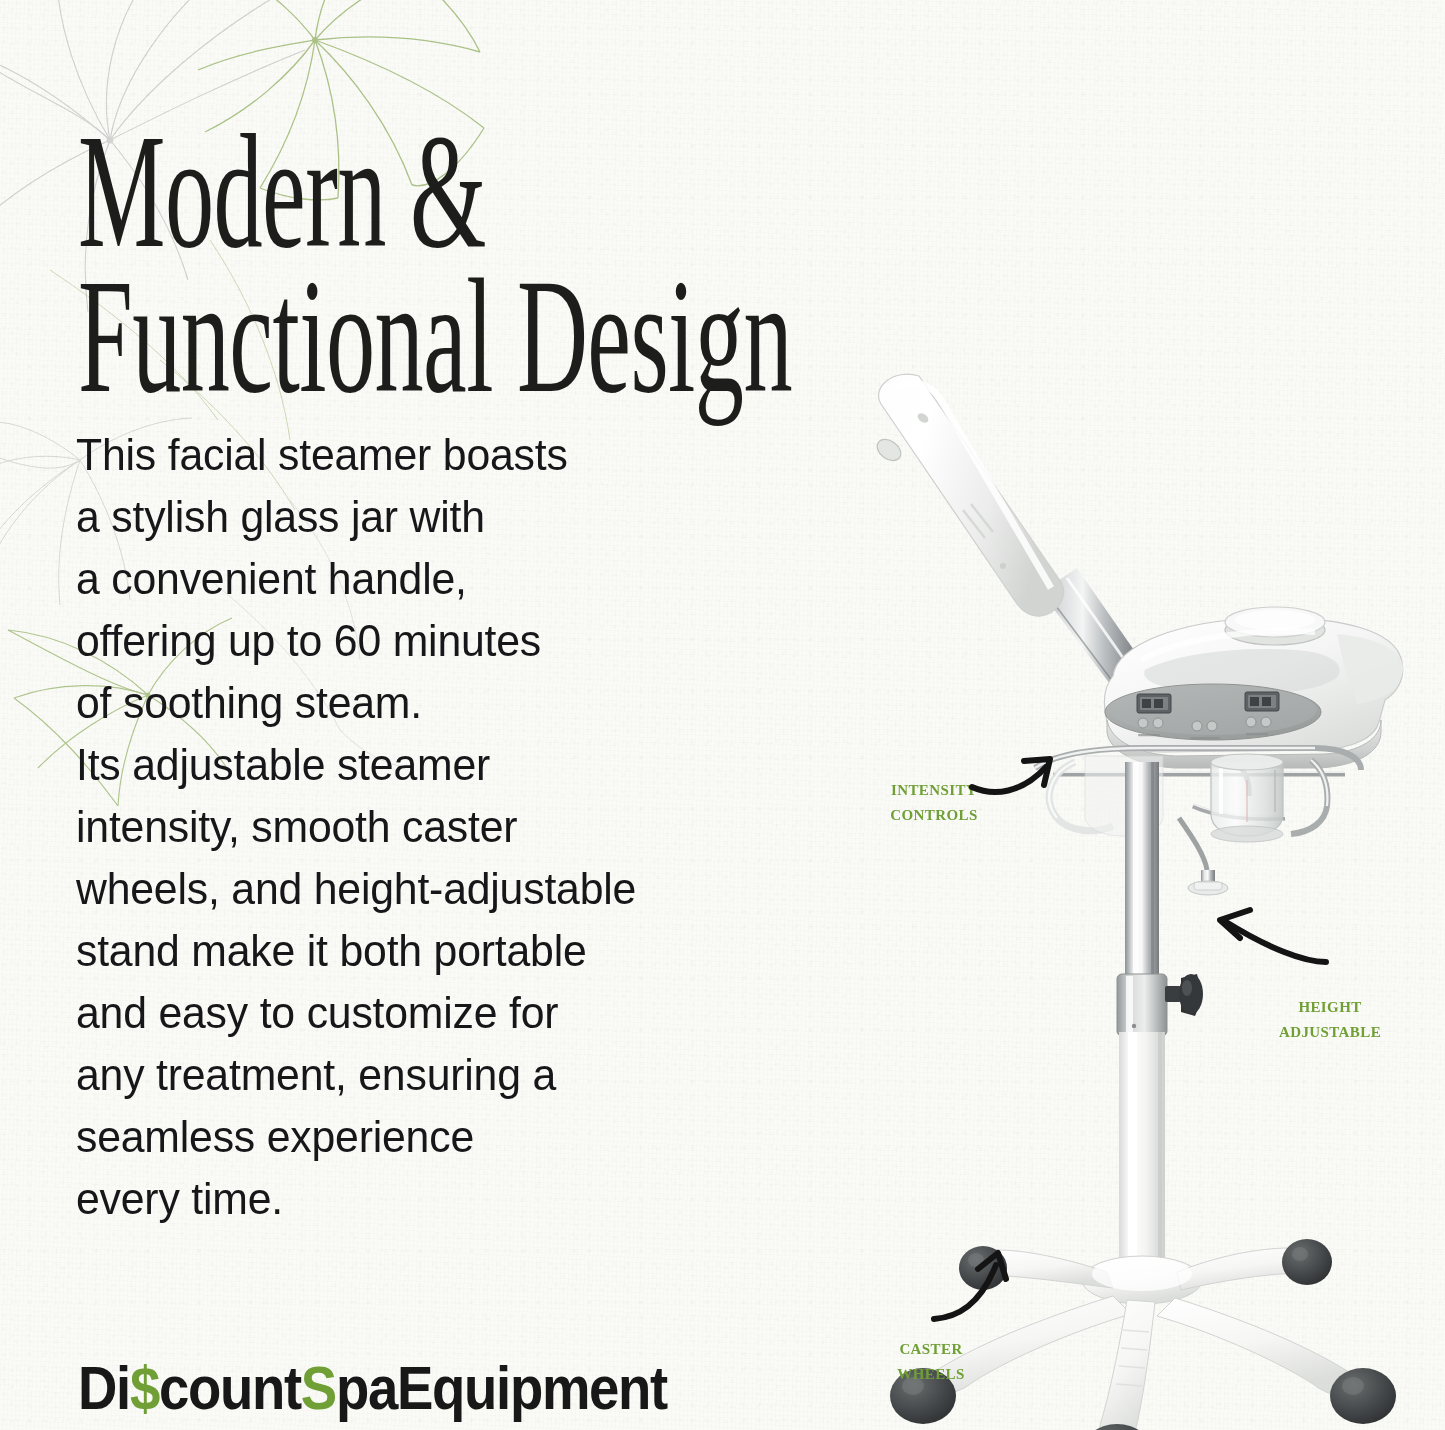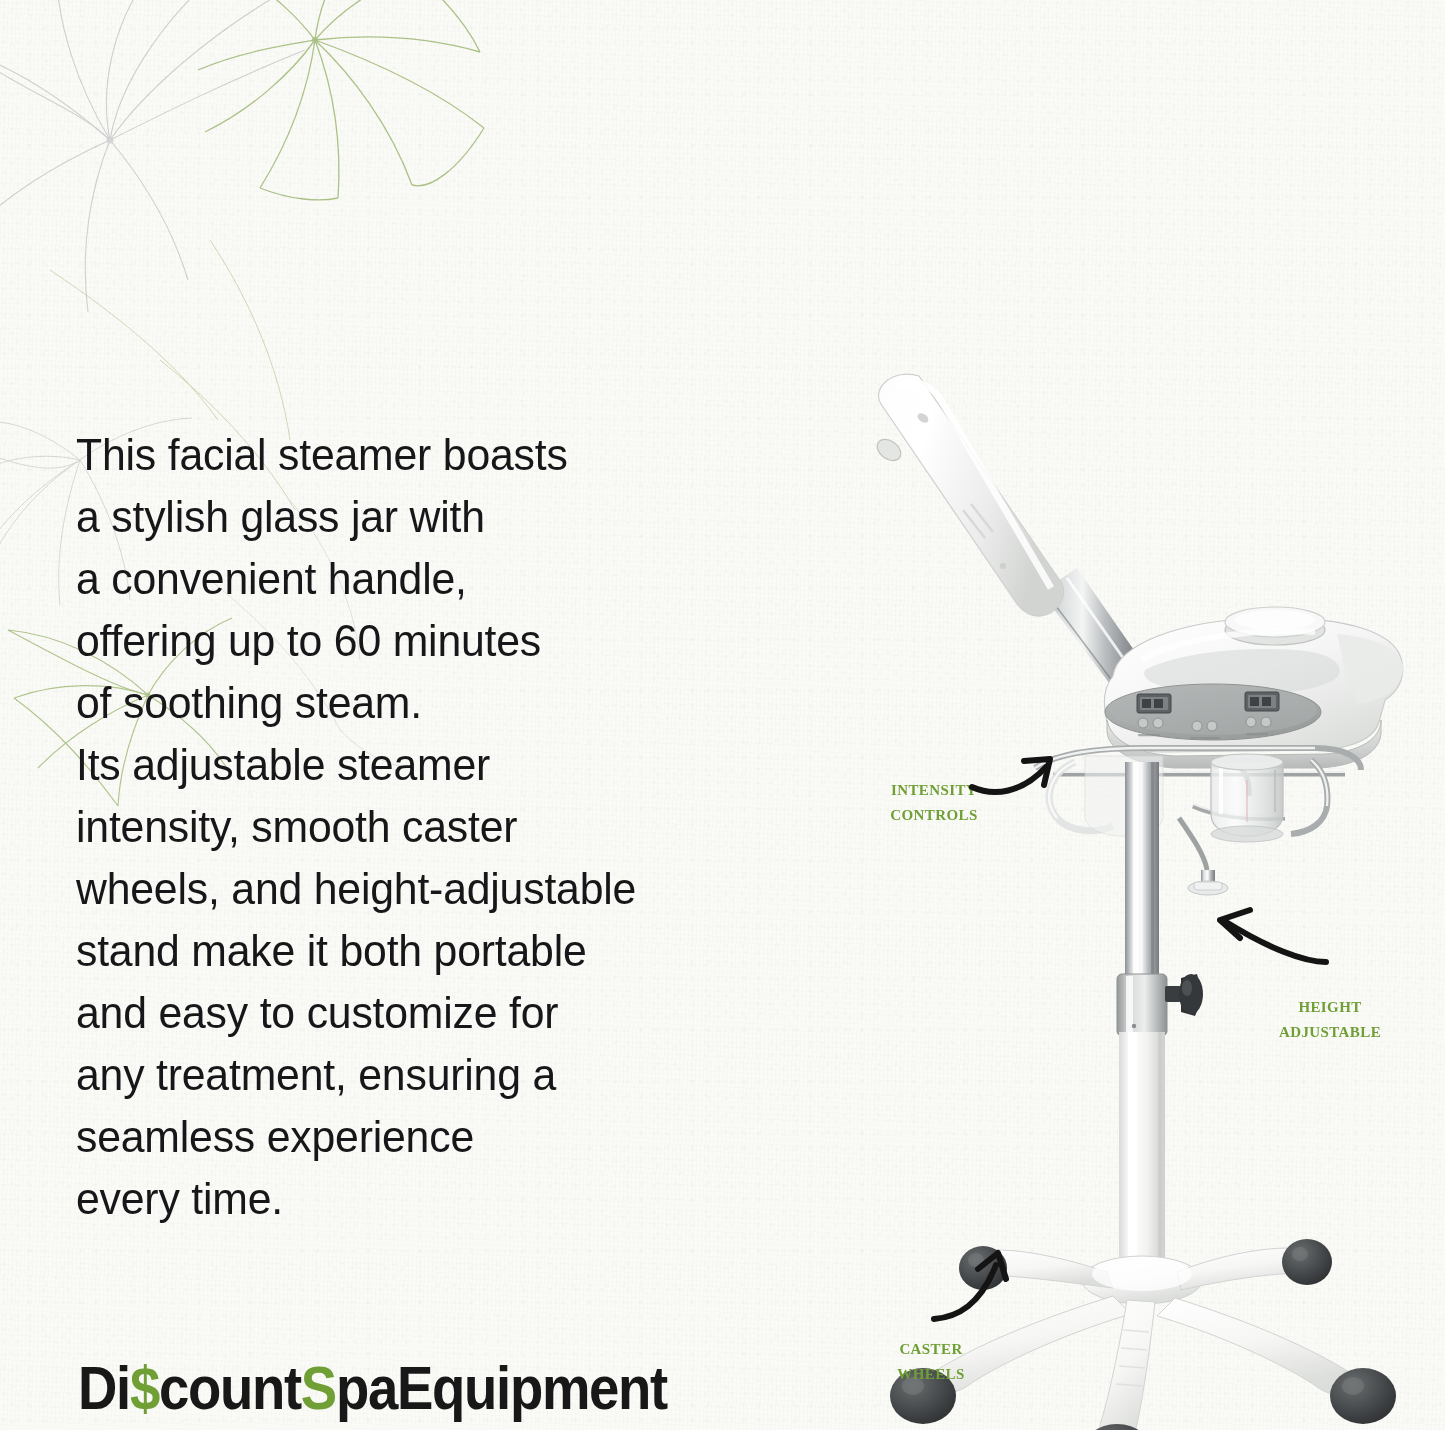--- a/index.html
+++ b/index.html
@@ -214,20 +214,24 @@
     </g>
     <g stroke="#c9c9c9" stroke-width="1" opacity="0.5" fill="none">
       <path d="M330 560 C 370 610, 395 665, 400 720"></path>
       <path d="M250 640 C 300 680, 350 730, 380 790"></path>
       <path d="M380 790 C 400 810, 420 822, 440 826"></path>
     </g>
   </svg>
 
   <div id="paper-texture"></div>
 
+  <div id="headline">
+    <div class="headline-line" id="headline-line-1">Modern &amp;</div>
+    <div class="headline-line" id="headline-line-2">Functional Design</div>
+  </div>
 
   <div id="body-copy">
     <p class="para">
       <span class="line">This facial steamer boasts</span>
       <span class="line">a stylish glass jar with</span>
       <span class="line">a convenient handle,</span>
       <span class="line">offering up to 60 minutes</span>
       <span class="line">of soothing steam.</span>
       <span class="line">Its adjustable steamer</span>
       <span class="line">intensity, smooth caster</span>

